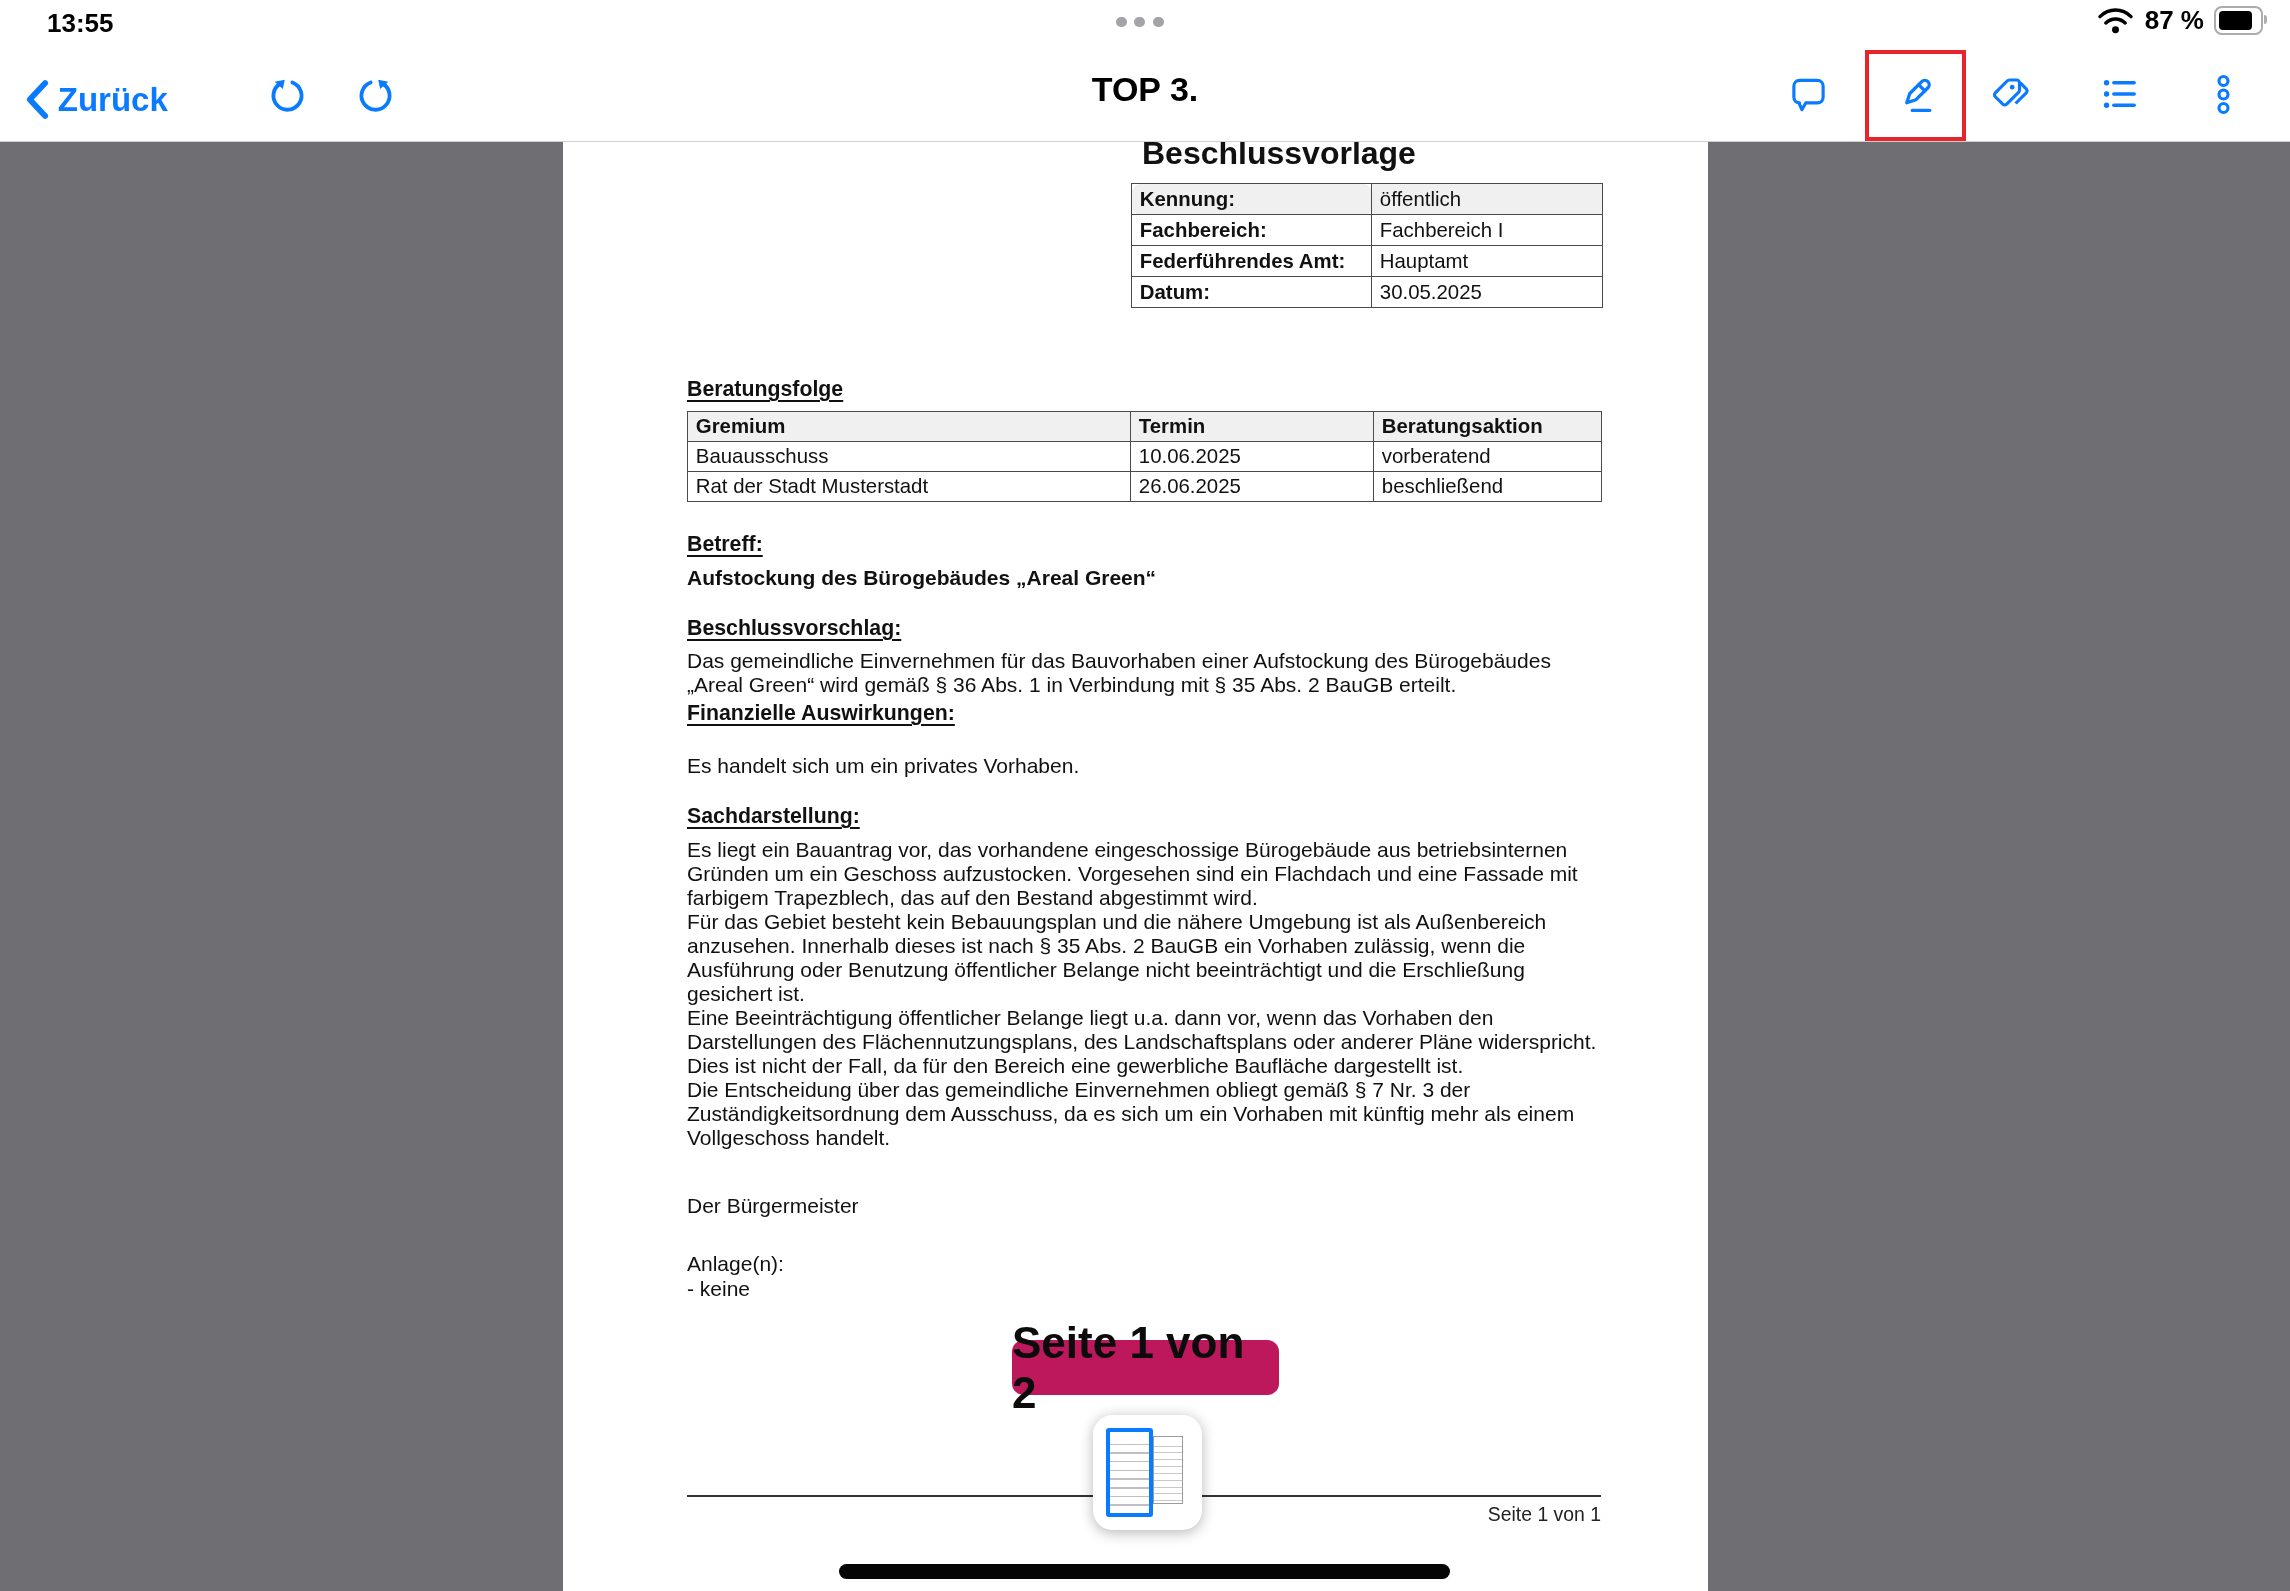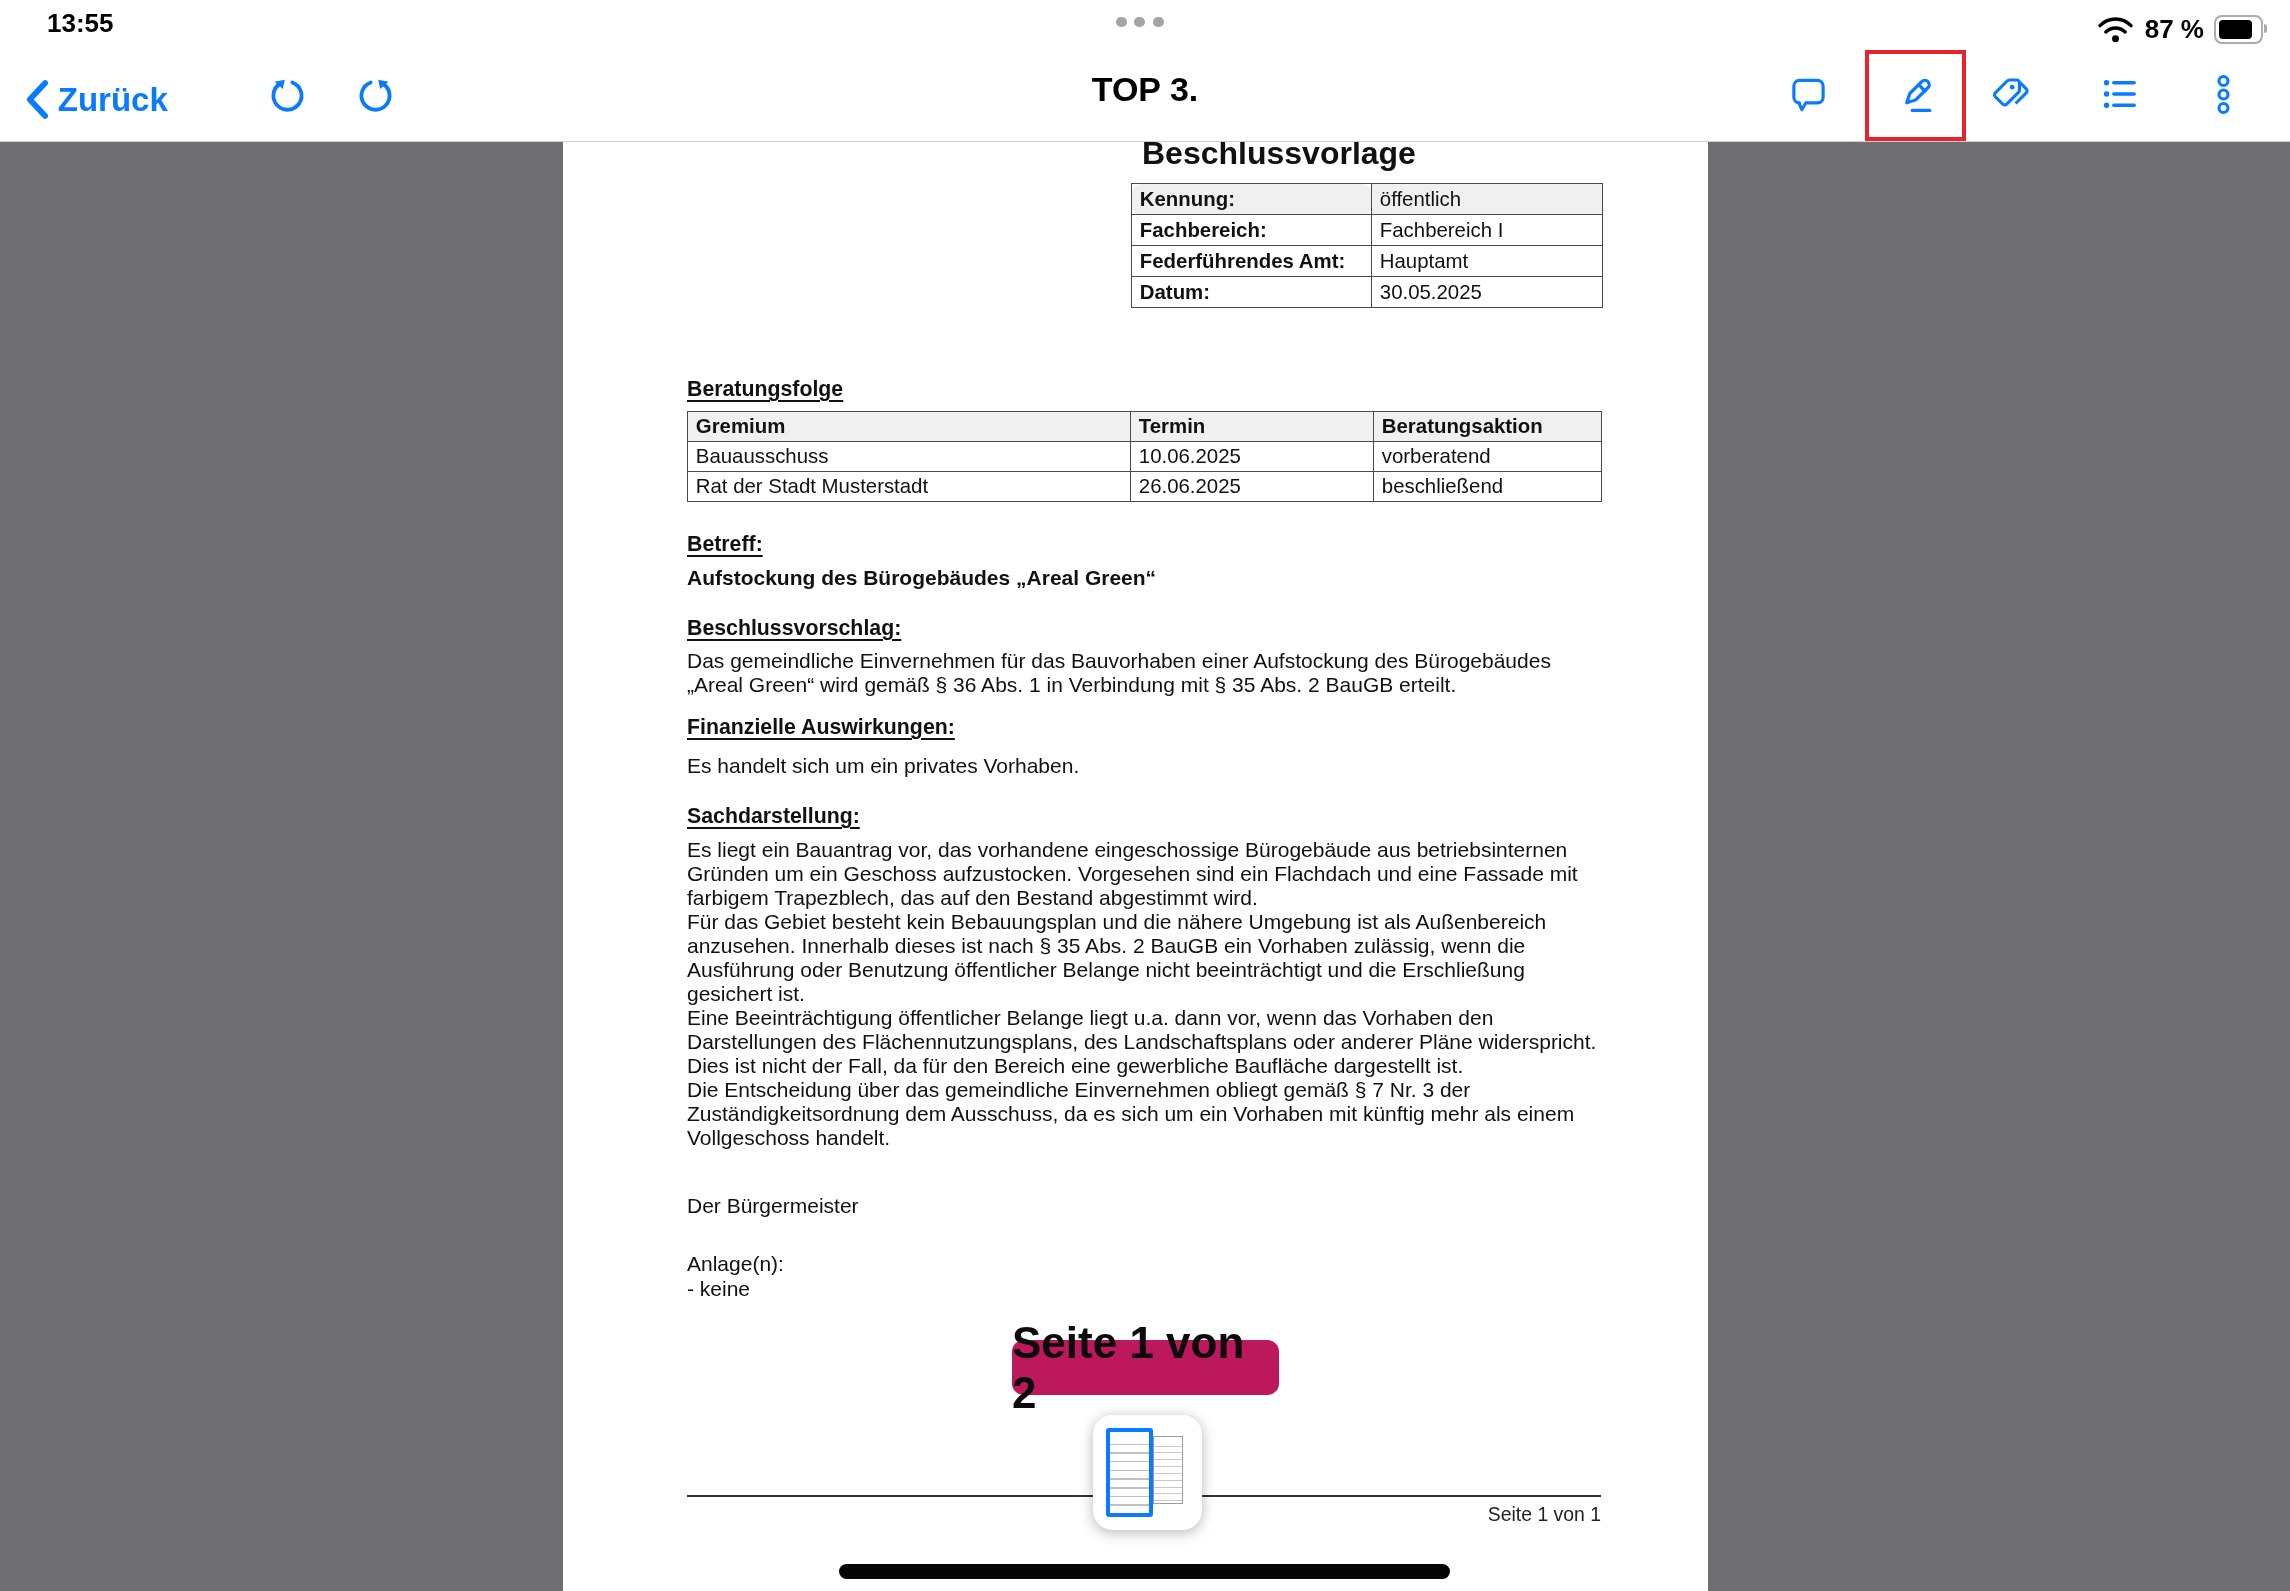--- a/index.html
+++ b/index.html
@@ -7,21 +7,21 @@
     width:2290px;height:1591px;position:relative;overflow:hidden;
     background:#fff;font-family:"Liberation Sans","DejaVu Sans",sans-serif;
     -webkit-font-smoothing:antialiased;
   }
   
   .chrome{position:absolute;left:0;top:0;width:2290px;height:141px;background:#ffffff;z-index:5;}
   .chrome-sep{position:absolute;left:0;top:141px;width:2290px;height:1px;background:#cfcfd3;z-index:6;}
   .time{position:absolute;left:47px;top:7.8px;font-size:26px;font-weight:700;color:#000;}
   .top-dots{position:absolute;left:1116px;top:16.5px;display:flex;gap:7.8px;}
   .top-dots i{width:10.7px;height:10.7px;border-radius:50%;background:#a3a3a8;display:block;}
-  .statusright{position:absolute;left:2096px;top:10px;height:39px;display:flex;align-items:center;gap:9.7px;}
+  .statusright{position:absolute;left:2096px;top:1px;height:39px;display:flex;align-items:center;gap:9.7px;}
   .batt-pct{font-size:26px;font-weight:600;color:#000;}
   .battery{position:relative;width:45px;height:25px;border:2.4px solid #ababb0;border-radius:7.8px;}
   .battery .fill{position:absolute;left:2.9px;top:2.9px;bottom:2.9px;width:87%;max-width:33px;background:#000;border-radius:3.9px;}
   .battery .nub{position:absolute;right:-6.8px;top:6.8px;width:3.9px;height:9.7px;background:#ababb0;border-radius:0 3.9px 3.9px 0;}
   .backbtn{position:absolute;left:23px;top:68px;display:flex;align-items:center;gap:7.8px;color:#0a7aff;margin-top:10px;}
   .backbtn .lbl{font-size:33px;font-weight:600;}
   .navtitle{position:absolute;left:0;top:70px;width:2290px;text-align:center;font-size:34px;font-weight:700;color:#000;}
   .icnbtn{position:absolute;top:72px;width:45px;height:45px;}
   .redbox{position:absolute;left:1865px;top:50px;width:101px;height:91px;border:4.9px solid #e7232b;box-sizing:border-box;z-index:7;display:flex;align-items:center;justify-content:center;background:transparent;}
   
@@ -228,21 +228,21 @@
     </tbody>
       </table>
 
     <div class="sect" style="top:391px;">Betreff:</div>
     <div class="body-text bold-line" style="top:425px;">Aufstockung des Bürogebäudes „Areal Green“</div>
 
     <div class="sect" style="top:475px;">Beschlussvorschlag:</div>
     <div class="body-text" style="top:508px;">Das gemeindliche Einvernehmen für das Bauvorhaben einer Aufstockung des Bürogebäudes
 „Areal Green“ wird gemäß § 36 Abs. 1 in Verbindung mit § 35 Abs. 2 BauGB erteilt.</div>
 
-    <div class="sect" style="top:574px;text-align:center;">Finanzielle Auswirkungen:</div>
+    <div class="sect" style="top:560px;text-align:center;">Finanzielle Auswirkungen:</div>
     <div class="body-text" style="top:613px;">Es handelt sich um ein privates Vorhaben.</div>
 
     <div class="sect" style="top:663px;">Sachdarstellung:</div>
     <div class="body-text" style="top:697px;">Es liegt ein Bauantrag vor, das vorhandene eingeschossige Bürogebäude aus betriebsinternen
 Gründen um ein Geschoss aufzustocken. Vorgesehen sind ein Flachdach und eine Fassade mit
 farbigem Trapezblech, das auf den Bestand abgestimmt wird.
 Für das Gebiet besteht kein Bebauungsplan und die nähere Umgebung ist als Außenbereich
 anzusehen. Innerhalb dieses ist nach § 35 Abs. 2 BauGB ein Vorhaben zulässig, wenn die
 Ausführung oder Benutzung öffentlicher Belange nicht beeinträchtigt und die Erschließung
 gesichert ist.

